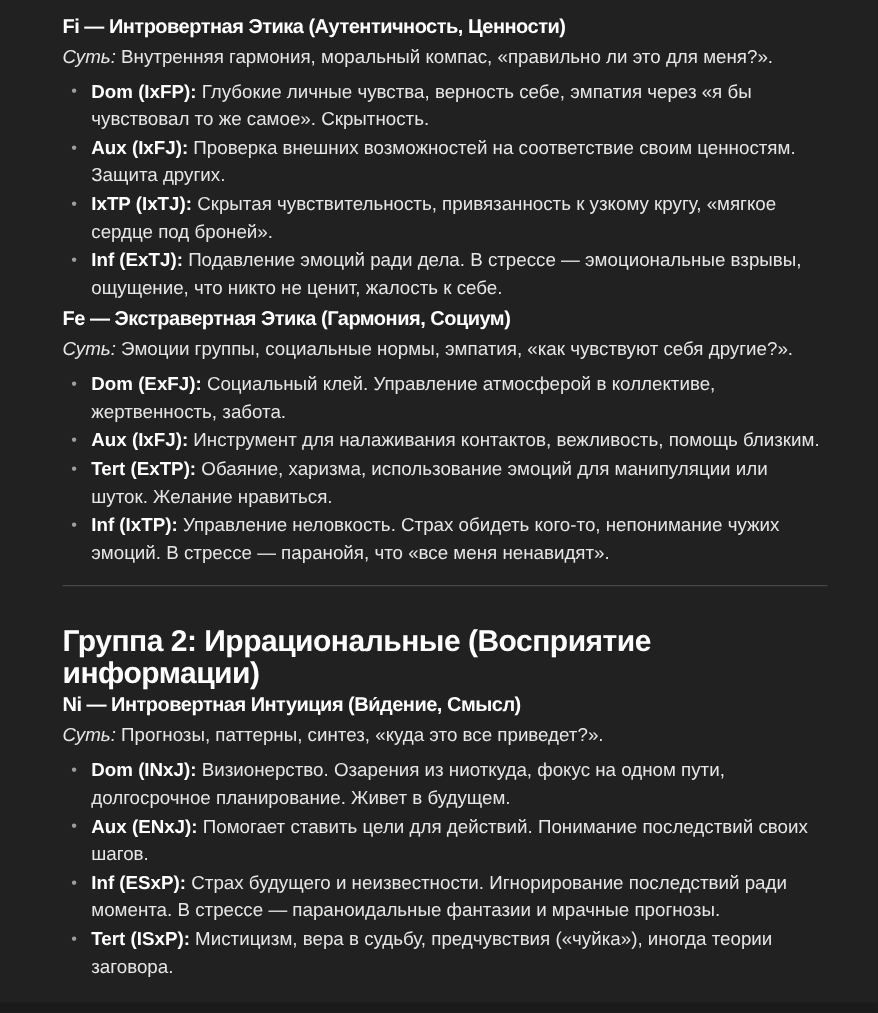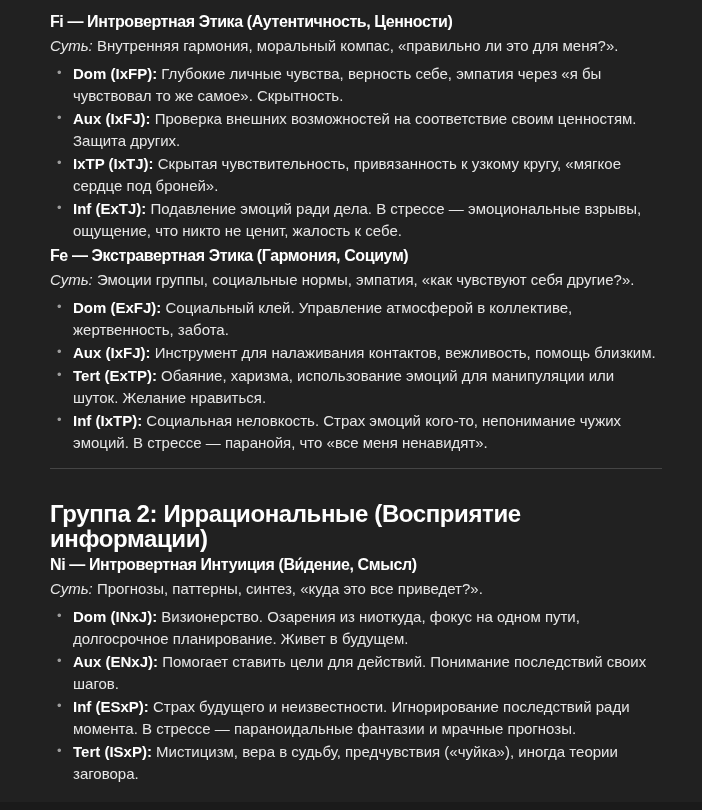--- a/index.html
+++ b/index.html
@@ -66,21 +66,21 @@
     </ul>
   </section>
 
   <section>
     <h4>Fe — Экстравертная Этика (Гармония, Социум)</h4>
     <p class="sut"><em>Суть:</em> <span>Эмоции группы, социальные нормы, эмпатия, «как чувствуют себя другие?».</span></p>
     <ul class="fn-list">
       <li><span class="dot"></span><strong class="lbl">Dom (ExFJ):</strong> <span>Социальный клей. Управление атмосферой в коллективе, жертвенность, забота.</span></li>
       <li><span class="dot"></span><strong class="lbl">Aux (IxFJ):</strong> <span>Инструмент для налаживания контактов, вежливость, помощь близким.</span></li>
       <li><span class="dot"></span><strong class="lbl">Tert (ExTP):</strong> <span>Обаяние, харизма, использование эмоций для манипуляции или шуток. Желание нравиться.</span></li>
-      <li><span class="dot"></span><strong class="lbl">Inf (IxTP):</strong> <span>Социальная неловкость. Страх эмоций кого-то, непонимание чужих эмоций. В стрессе — паранойя, что «все меня ненавидят».</span></li>
+      <li><span class="dot"></span><strong class="lbl">Inf (IxTP):</strong> <span>Управление неловкость. Страх обидеть кого-то, непонимание чужих эмоций. В стрессе — паранойя, что «все меня ненавидят».</span></li>
     </ul>
   </section>
 
   <hr class="divider">
 
   <h3>Группа 2: Иррациональные (Восприятие информации)</h3>
 
   <section>
     <h4>Ni — Интровертная Интуиция (Ви́дение, Смысл)</h4>
     <p class="sut"><em>Суть:</em> <span>Прогнозы, паттерны, синтез, «куда это все приведет?».</span></p>

